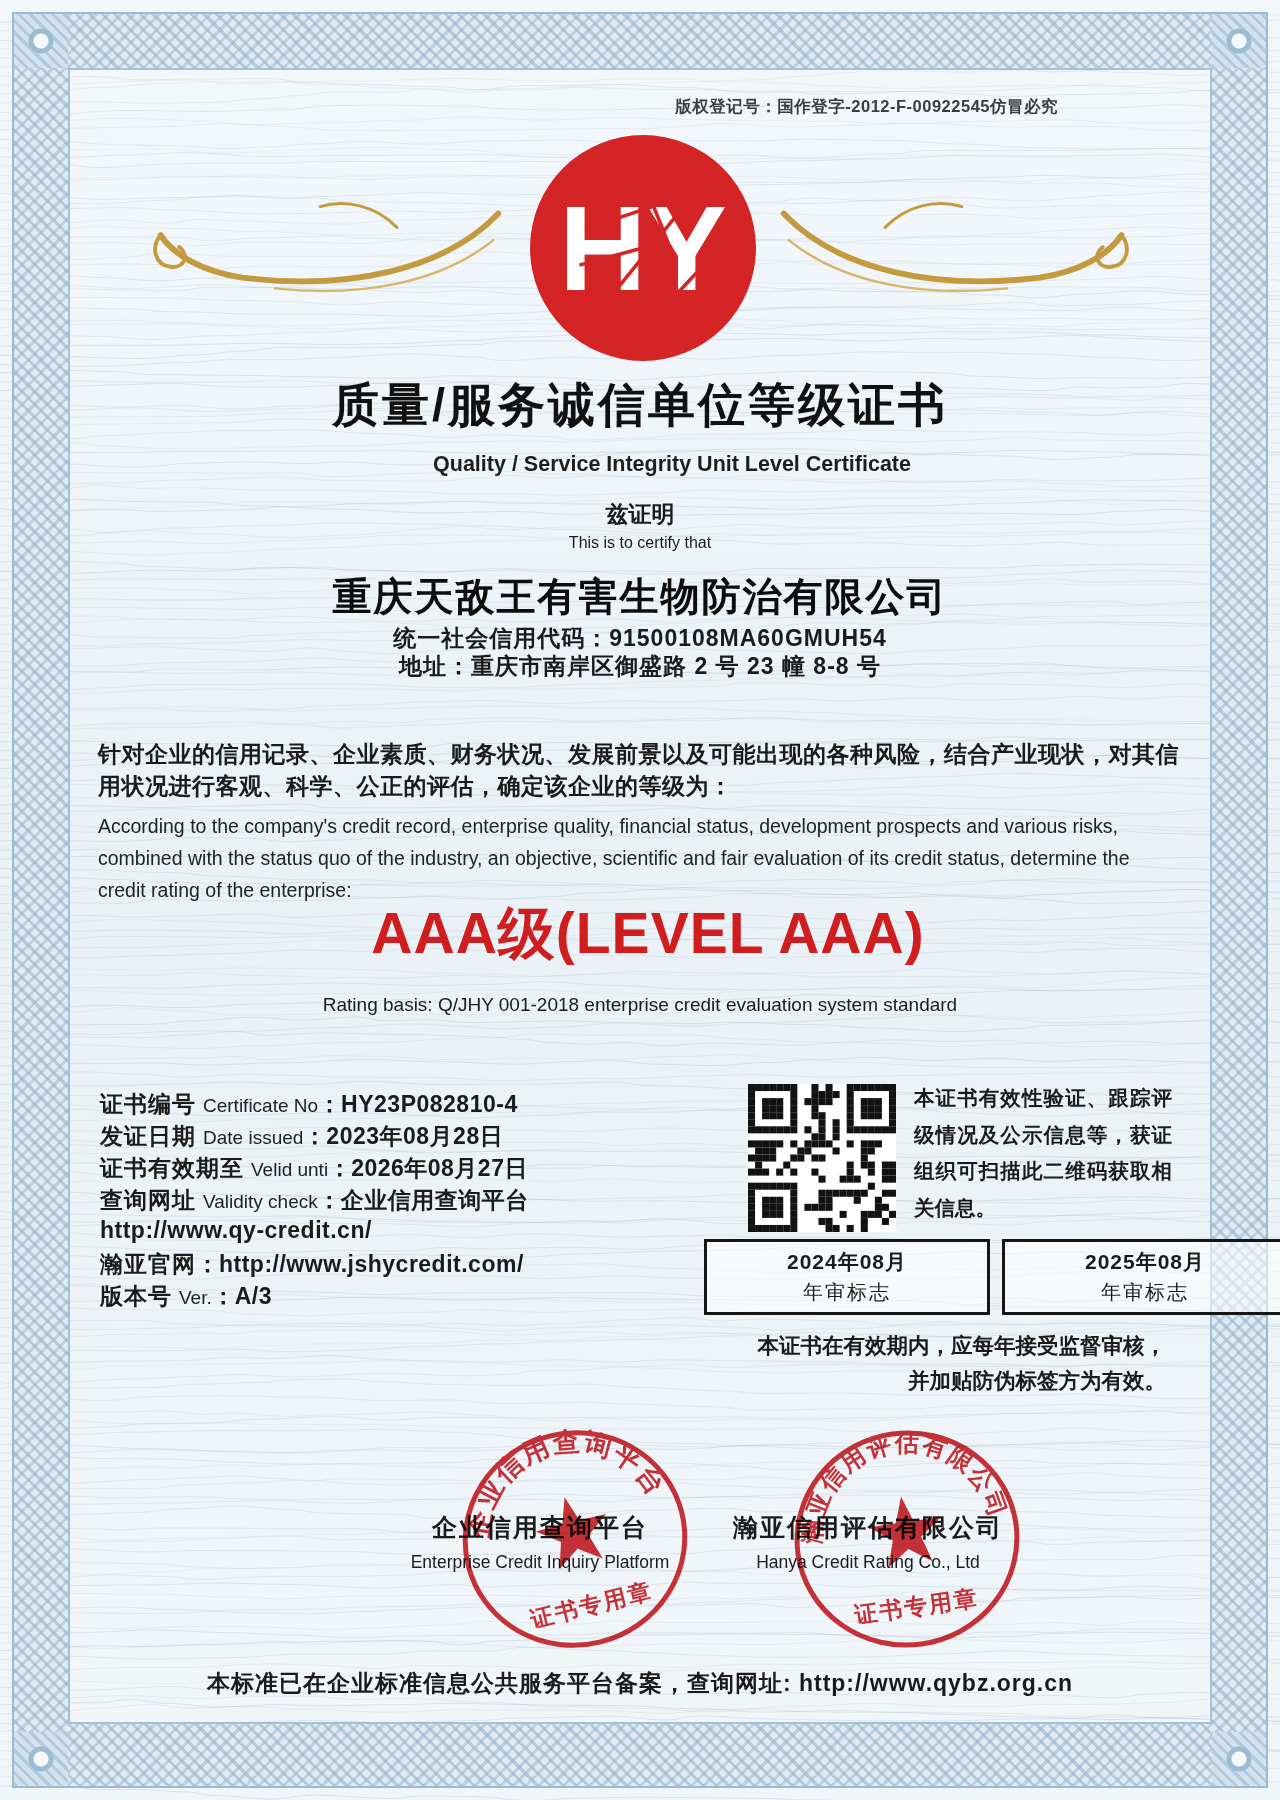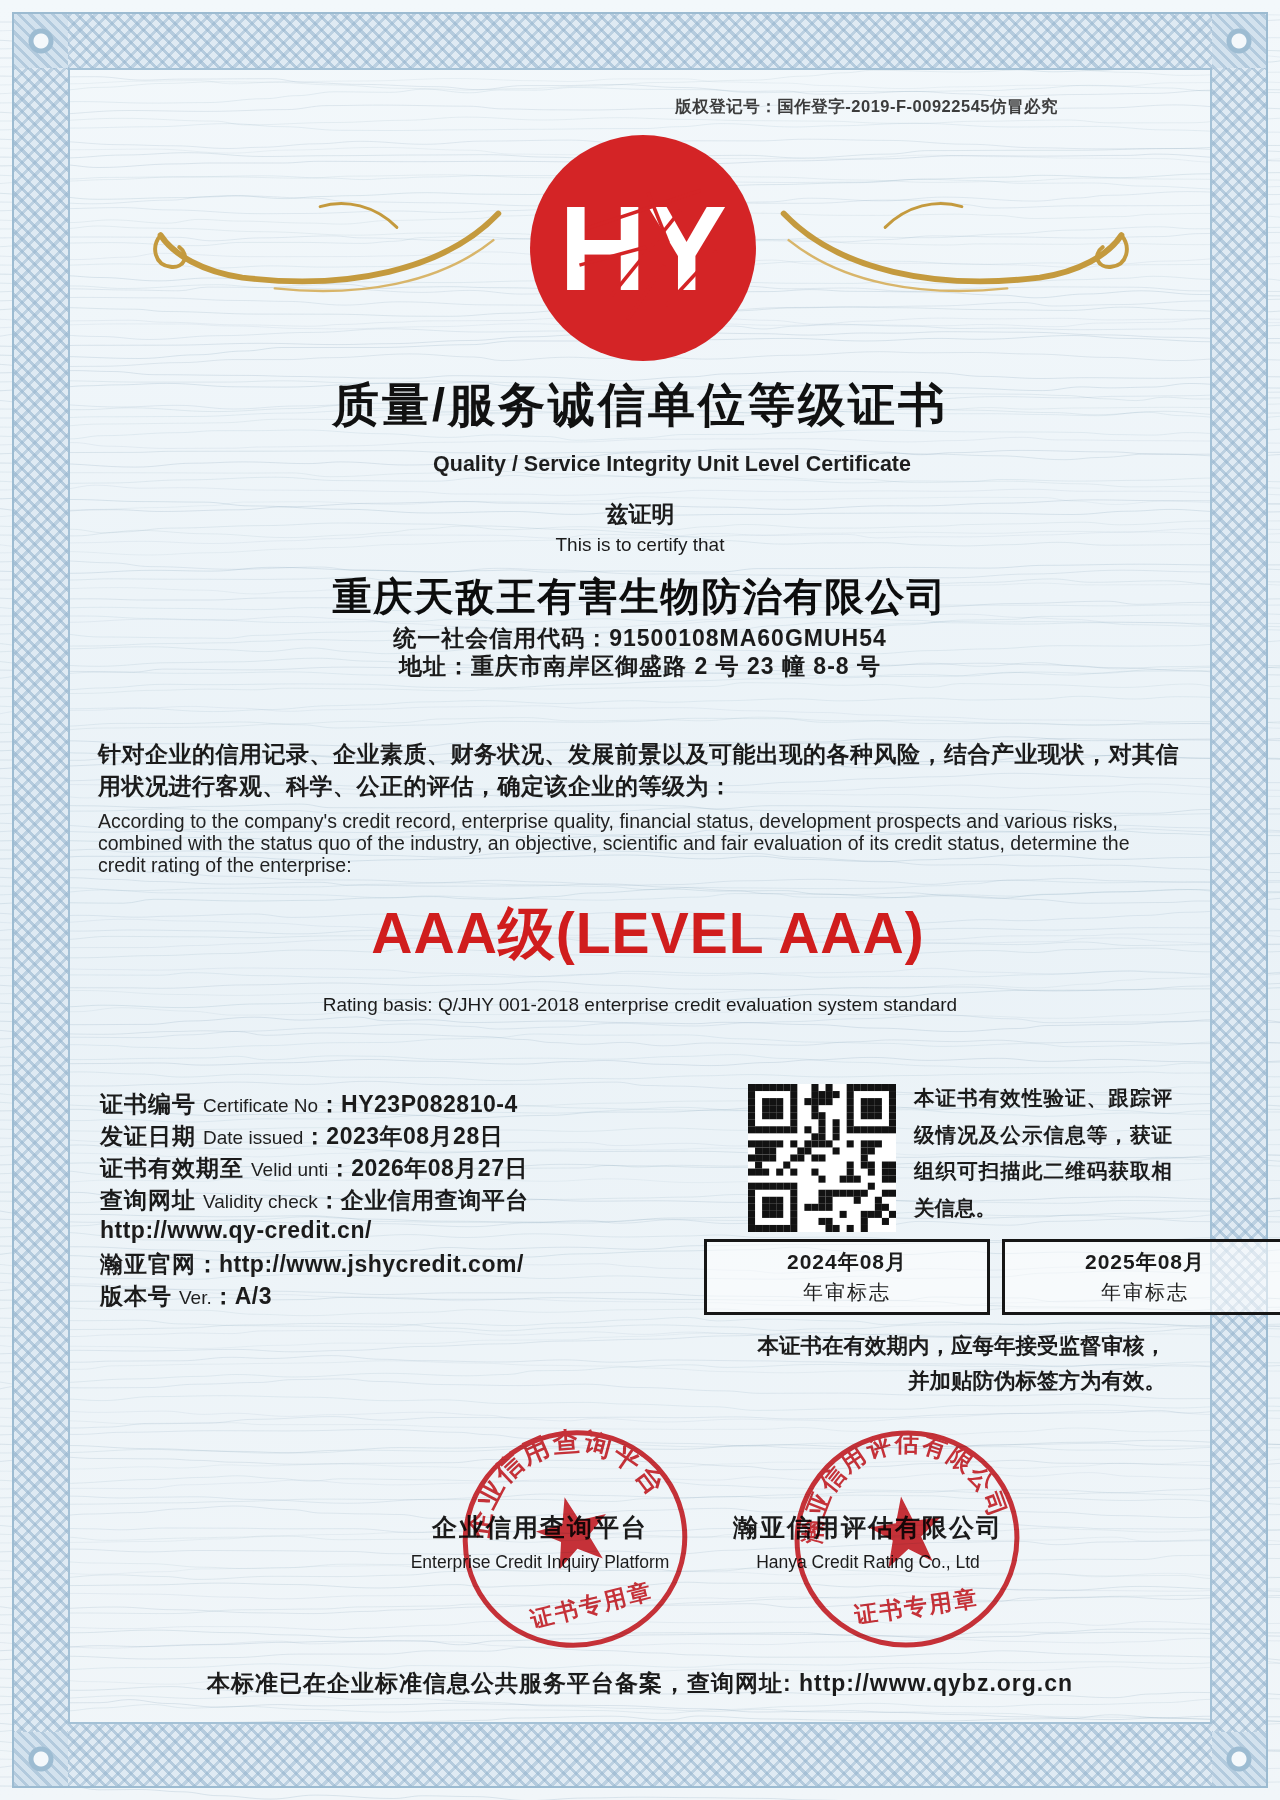--- a/index.html
+++ b/index.html
@@ -36,27 +36,27 @@
   .copyright{top:96px; right:222px; font-size:16.5px; font-weight:600; color:#3c3c3c; letter-spacing:.5px;}
 
   .logo{left:527px; top:132px; width:232px; height:232px;}
   .flourish{top:186px; width:356px; height:128px;}
   .flourish-left{left:148px;}
   .flourish-right{left:778px; transform:scaleX(-1);}
 
   .title-zh{top:374px; font-size:47px; font-weight:800; letter-spacing:3px; color:#111;}
   .title-en{top:452px; font-size:21.5px; font-weight:600; color:#1e1e1e;padding-left:32px;}
   .certify-zh{top:499px; font-size:23px; font-weight:600;font-family:Liberation Mono, monospace;}
-  .certify-en{top:534px; font-size:19px; font-weight:500;}
+  .certify-en{top:534px; font-size:16px; font-weight:500;}
   .company{top:570px; font-size:39px; font-weight:800; letter-spacing:2px; color:#0d0d0d;}
   .code-line{top:623px; font-size:23px; font-weight:600; letter-spacing:1px;}
   .addr-line{top:651px; font-size:23px; font-weight:600; letter-spacing:1px;}
 
   .eval-zh{left:98px; width:1088px; top:739px; font-size:23px; font-weight:600; line-height:31.5px; text-align:left; letter-spacing:.5px;}
-  .eval-en{left:98px; width:1055px; top:810px; font-size:19.5px; font-weight:500; line-height:22px; text-align:left; color:#222;}
+  .eval-en{left:98px; width:1055px; top:810px; font-size:19.5px; font-weight:500; line-height:32px; text-align:left; color:#222;}
 
   .rating-level{top:896px; font-size:57px; font-weight:800; letter-spacing:1px;}
   .basis-zh{top:971px; font-size:19px; font-weight:600;}
   .basis-en{top:994px; font-size:19px; font-weight:500;}
 
   .details{left:100px; top:1089px; width:560px;}
   .d-row{display:flex; align-items:baseline; height:32px; white-space:nowrap;}
   .d-zh{font-size:23px; font-weight:700; letter-spacing:1px;}
   .d-en{font-size:19px; font-weight:400; margin-left:7px; color:#1f1f1f;}
   .d-sep{font-size:23px; font-weight:600;}
@@ -295,21 +295,21 @@
   <div class="band band-bottom"></div>
   <div class="band band-left"></div>
   <div class="band band-right"></div>
   <div class="corner corner-tl"></div>
   <div class="corner corner-tr"></div>
   <div class="corner corner-bl"></div>
   <div class="corner corner-br"></div>
   <div class="outer-frame"></div>
   <div class="inner-frame"></div>
 
-  <div class="abs copyright">版权登记号：国作登字-2019-F-00922545仿冒必究</div>
+  <div class="abs copyright">版权登记号：国作登字-2012-F-00922545仿冒必究</div>
 
   <svg class="abs flourish flourish-left" viewBox="0 0 360 130" xmlns="http://www.w3.org/2000/svg">
     <path d="M 355 28 C 300 86, 200 106, 95 93 C 55 87, 25 70, 12 50" fill="none" stroke="#c49a3e" stroke-width="6" stroke-linecap="round"></path>
     <path d="M 12 50 C 2 62, 6 80, 22 82 C 36 84, 42 70, 31 62" fill="none" stroke="#c49a3e" stroke-width="4" stroke-linecap="round"></path>
     <path d="M 350 55 C 295 99, 215 113, 128 104" fill="none" stroke="#d8b56a" stroke-width="2.5" stroke-linecap="round"></path>
     <path d="M 252 42 C 230 20, 200 13, 174 21" fill="none" stroke="#c49a3e" stroke-width="3" stroke-linecap="round"></path>
   </svg>
   <svg class="abs flourish flourish-right" viewBox="0 0 360 130" xmlns="http://www.w3.org/2000/svg">
     <path d="M 355 28 C 300 86, 200 106, 95 93 C 55 87, 25 70, 12 50" fill="none" stroke="#c49a3e" stroke-width="6" stroke-linecap="round"></path>
     <path d="M 12 50 C 2 62, 6 80, 22 82 C 36 84, 42 70, 31 62" fill="none" stroke="#c49a3e" stroke-width="4" stroke-linecap="round"></path>

